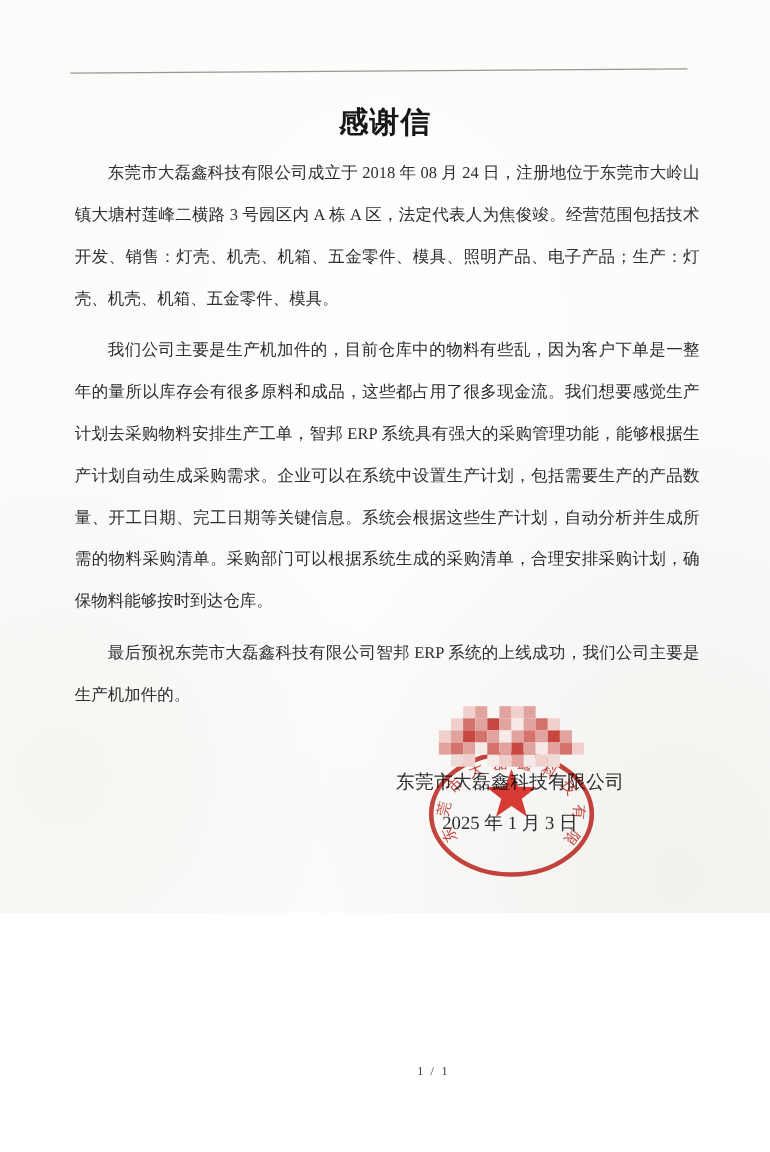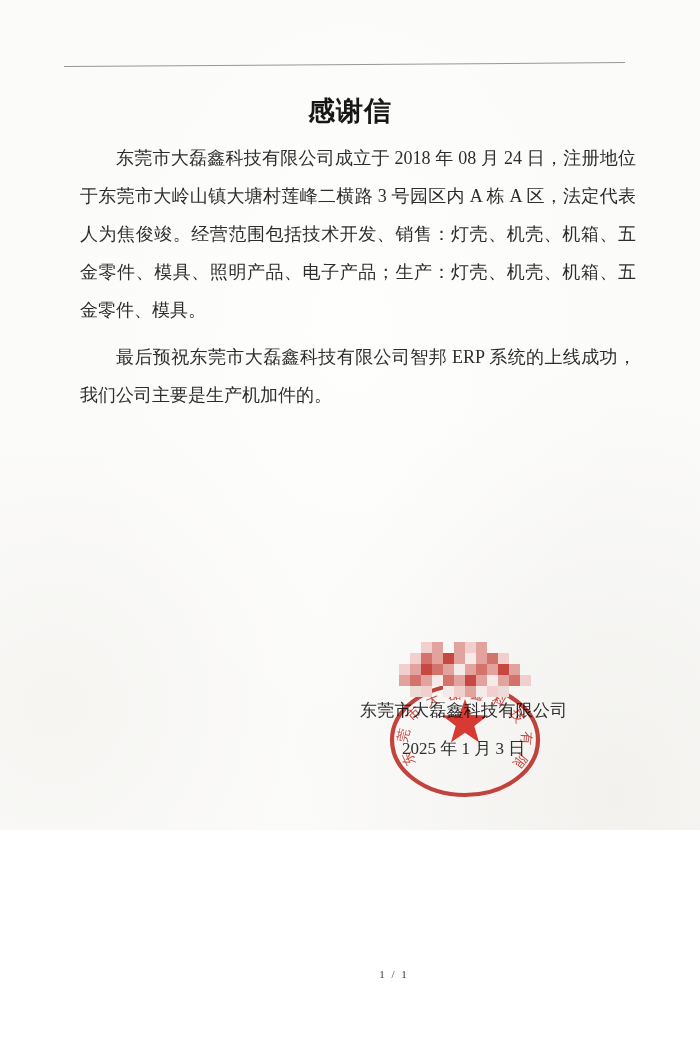--- a/index.html
+++ b/index.html
@@ -35,22 +35,22 @@
     letter-spacing: 1px;
     color: #171717;
   }
   .content {
     position: absolute;
     left: 64px; top: 139px;
     width: 572px;
     color: #2d2d2d;
   }
   .content p {
-    margin: 0 0 9px 16px;
-    font-size: 18px;
+    margin: 0 0 9px 4px;
+    font-size: 15px;
     line-height: 38px;
     text-align: justify;
     text-justify: inter-character;
     text-indent: 2em;
   }
   .sig-company {
     position: absolute;
     left: 360px; top: 692px;
     font-size: 17px; line-height: 38px;
     letter-spacing: 0.3px;
@@ -96,20 +96,21 @@
 <body>
 
 <div class="page">
 
   <div class="scan-edge-line"></div>
 
   <div class="title">感谢信</div>
 
   <div class="content">
     <p>东莞市大磊鑫科技有限公司成立于 2018 年 08 月 24 日，注册地位于东莞市大岭山镇大塘村莲峰二横路 3 号园区内 A 栋 A 区，法定代表人为焦俊竣。经营范围包括技术开发、销售：灯壳、机壳、机箱、五金零件、模具、照明产品、电子产品；生产：灯壳、机壳、机箱、五金零件、模具。</p>
+    <p>我们公司主要是生产机加件的，目前仓库中的物料有些乱，因为客户下单是一整年的量所以库存会有很多原料和成品，这些都占用了很多现金流。我们想要感觉生产计划去采购物料安排生产工单，智邦 ERP 系统具有强大的采购管理功能，能够根据生产计划自动生成采购需求。企业可以在系统中设置生产计划，包括需要生产的产品数量、开工日期、完工日期等关键信息。系统会根据这些生产计划，自动分析并生成所需的物料采购清单。采购部门可以根据系统生成的采购清单，合理安排采购计划，确保物料能够按时到达仓库。</p>
     <p>最后预祝东莞市大磊鑫科技有限公司智邦 ERP 系统的上线成功，我们公司主要是生产机加件的。</p>
   </div>
 
   <div class="sig-company">东莞市大磊鑫科技有限公司</div>
   <div class="sig-date">2025 年 1 月 3 日</div>
 
   <div class="stamp">
     <svg width="160" height="170" viewBox="0 0 160 170" xmlns="http://www.w3.org/2000/svg">
       <defs>
         <path id="ring-path" d="M 33.3 109.1 A 57 42 0 1 1 126.7 109.1" fill="none"></path>

